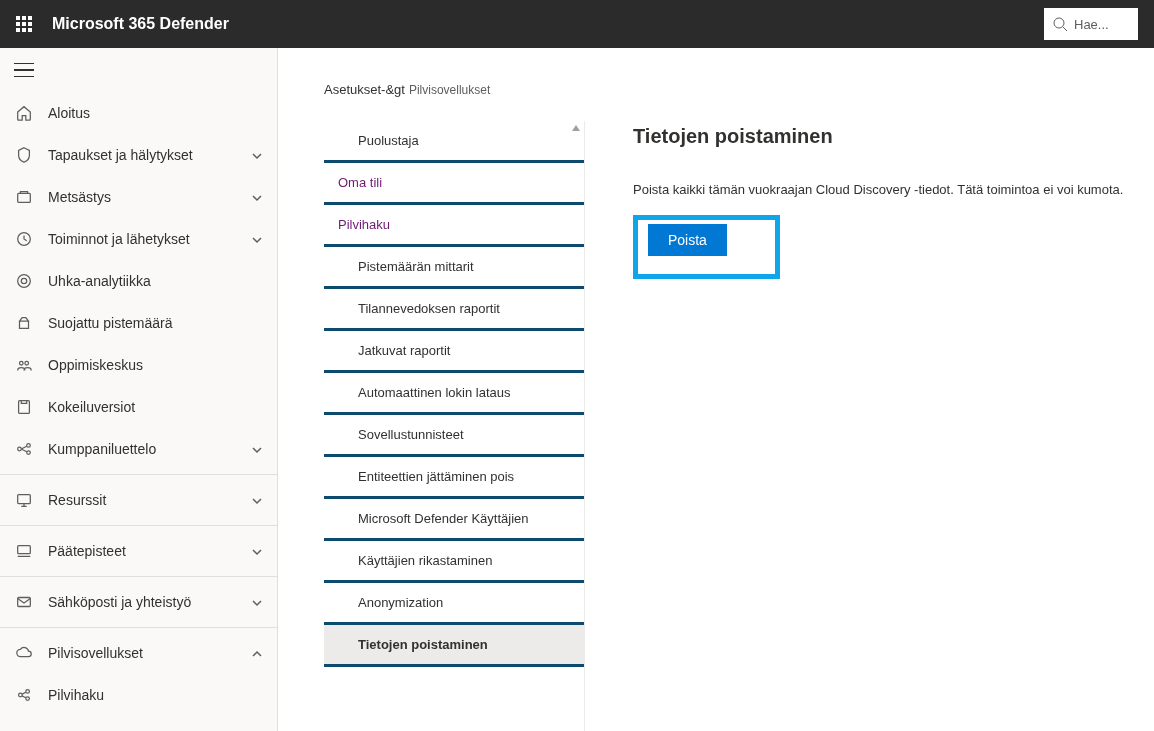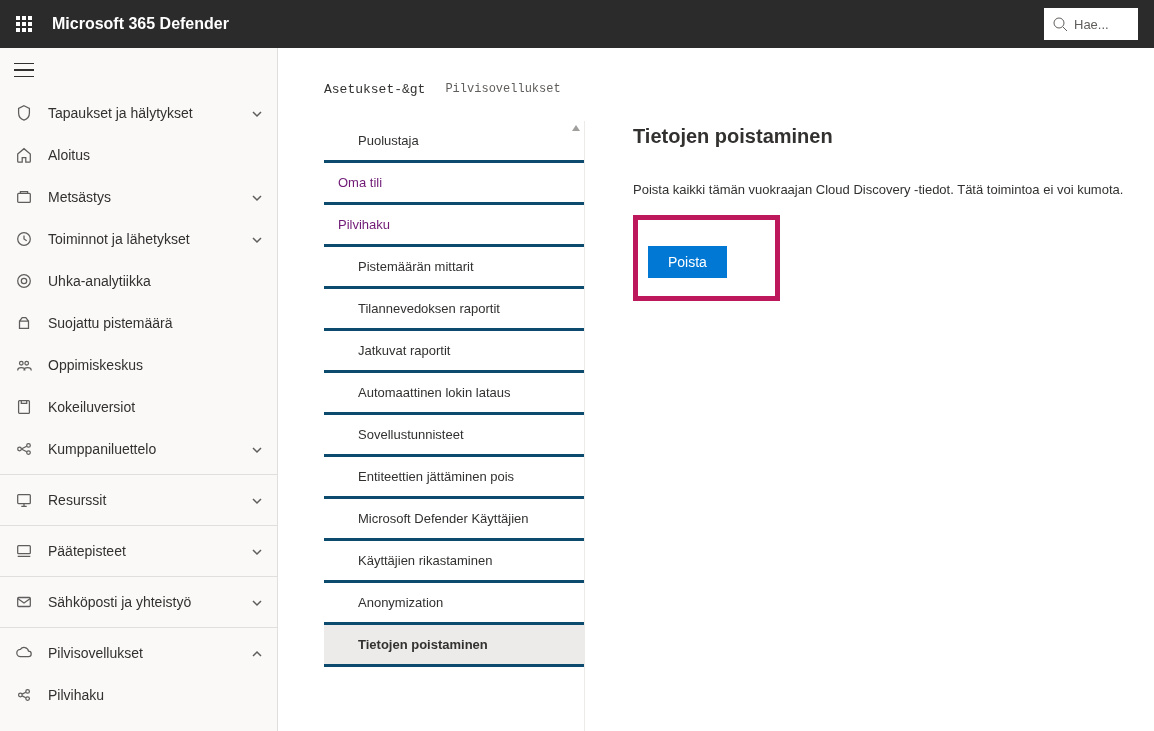--- a/index.html
+++ b/index.html
@@ -27,21 +27,21 @@
   .nav-item { height: 42px; display:flex; align-items:center; padding:0 14px; gap:14px; cursor:pointer; color:#323130; }
   .nav-icon { width:20px; height:20px; flex-shrink:0; display:flex; align-items:center; justify-content:center; }
   .nav-icon svg { width:18px; height:18px; stroke:#605e5c; fill:none; stroke-width:1.4; }
   .nav-label { flex:1; font-size:14px; }
   .chevron { width:12px; height:12px; }
   .chevron svg { width:12px; height:12px; stroke:#605e5c; fill:none; stroke-width:1.5; }
   .nav-divider { height:1px; background:#e1dfdd; margin:4px 0; }
   
   
   .main { flex:1; display:flex; flex-direction:column; padding: 34px 0 0 46px; }
-  .breadcrumb { font-size:13px; display:flex; gap:20px; align-items:flex-start; margin-bottom:24px; color:#323130;font-family:Liberation Mono, monospace; }
+  .breadcrumb { font-size:13px; display:flex; gap:4px; align-items:flex-end; margin-bottom:24px; color:#323130; }
   .breadcrumb .sub { color:#605e5c; font-size:12px; }
   
   .content-row { display:flex; flex:1; overflow:hidden; }
   
   
   .settings-list { width:260px; position:relative; }
   .settings-scroll { height: 560px; overflow-y:auto; }
   .settings-scroll::-webkit-scrollbar { width:8px; }
   .settings-scroll::-webkit-scrollbar-thumb { background:#c8c6c4; }
   .settings-scroll::-webkit-scrollbar-track { background:transparent; }
@@ -50,21 +50,21 @@
   .sl-item.indent { padding-left:34px; }
   .sl-item.selected { background:#edebe9; font-weight:600; }
   .sl-item.top { padding-left:34px; }
   .scroll-arrow { position:absolute; top:0; right:4px; width:8px; height:10px; border-left:4px solid transparent; border-right:4px solid transparent; border-bottom:6px solid #a19f9d; }
 
   
   .detail { flex:1; padding: 4px 30px 0 48px; border-left:1px solid #edebe9; margin-left:0; }
   .detail h2 { font-size:20px; font-weight:600; margin-bottom:34px; }
   .detail p { font-size:13px; color:#323130; margin-bottom:18px; }
   .btn-primary { background:#0078d4; color:#fff; border:none; padding:8px 20px; font-size:14px; cursor:pointer; }
-  .highlight-box { border:5px solid #be185d; padding:26px 48px 18px 10px; display:inline-block;text-decoration:underline; }
+  .highlight-box { border:5px solid #0ea5e9; padding:4px 48px 18px 10px; display:inline-block;text-decoration:underline; }
 </style>
 </head>
 <body>
 
 <div class="header">
   <div class="waffle">
     <svg viewBox="0 0 16 16">
         <rect x="0" y="0" width="4" height="4"></rect>
         <rect x="6" y="0" width="4" height="4"></rect>
         <rect x="12" y="0" width="4" height="4"></rect>
@@ -93,35 +93,35 @@
       <div class="hamburger">
           <span></span>
           <span></span>
           <span></span>
         </div>
     </div>
     <div class="nav" id="nav">
         <div class="nav-item">
           <span class="nav-icon">
             <svg viewBox="0 0 20 20">
+              <path d="M3 9l7-6 7 6v8a1 1 0 01-1 1h-4v-5H8v5H4a1 1 0 01-1-1z"></path>
+            </svg>
+          </span>
+          <span class="nav-label">Aloitus</span>
+        </div>
+        <div class="nav-item">
+          <span class="nav-icon">
+            <svg viewBox="0 0 20 20">
               <path d="M10 2l6 3v5c0 4-3 7-6 8-3-1-6-4-6-8V5z"></path>
             </svg>
           </span>
           <span class="nav-label">Tapaukset ja hälytykset</span>
           <span class="chevron"><svg viewBox="0 0 12 12">
               <polyline points="2 4 6 8 10 4"></polyline>
             </svg></span>
-        </div>
-        <div class="nav-item">
-          <span class="nav-icon">
-            <svg viewBox="0 0 20 20">
-              <path d="M3 9l7-6 7 6v8a1 1 0 01-1 1h-4v-5H8v5H4a1 1 0 01-1-1z"></path>
-            </svg>
-          </span>
-          <span class="nav-label">Aloitus</span>
         </div>
         <div class="nav-item">
           <span class="nav-icon">
             <svg viewBox="0 0 20 20">
               <rect x="3" y="6" width="14" height="10" rx="1"></rect>
               <path d="M6 6V4h8v2"></path>
             </svg>
           </span>
           <span class="nav-label">Metsästys</span>
           <span class="chevron"><svg viewBox="0 0 12 12">

